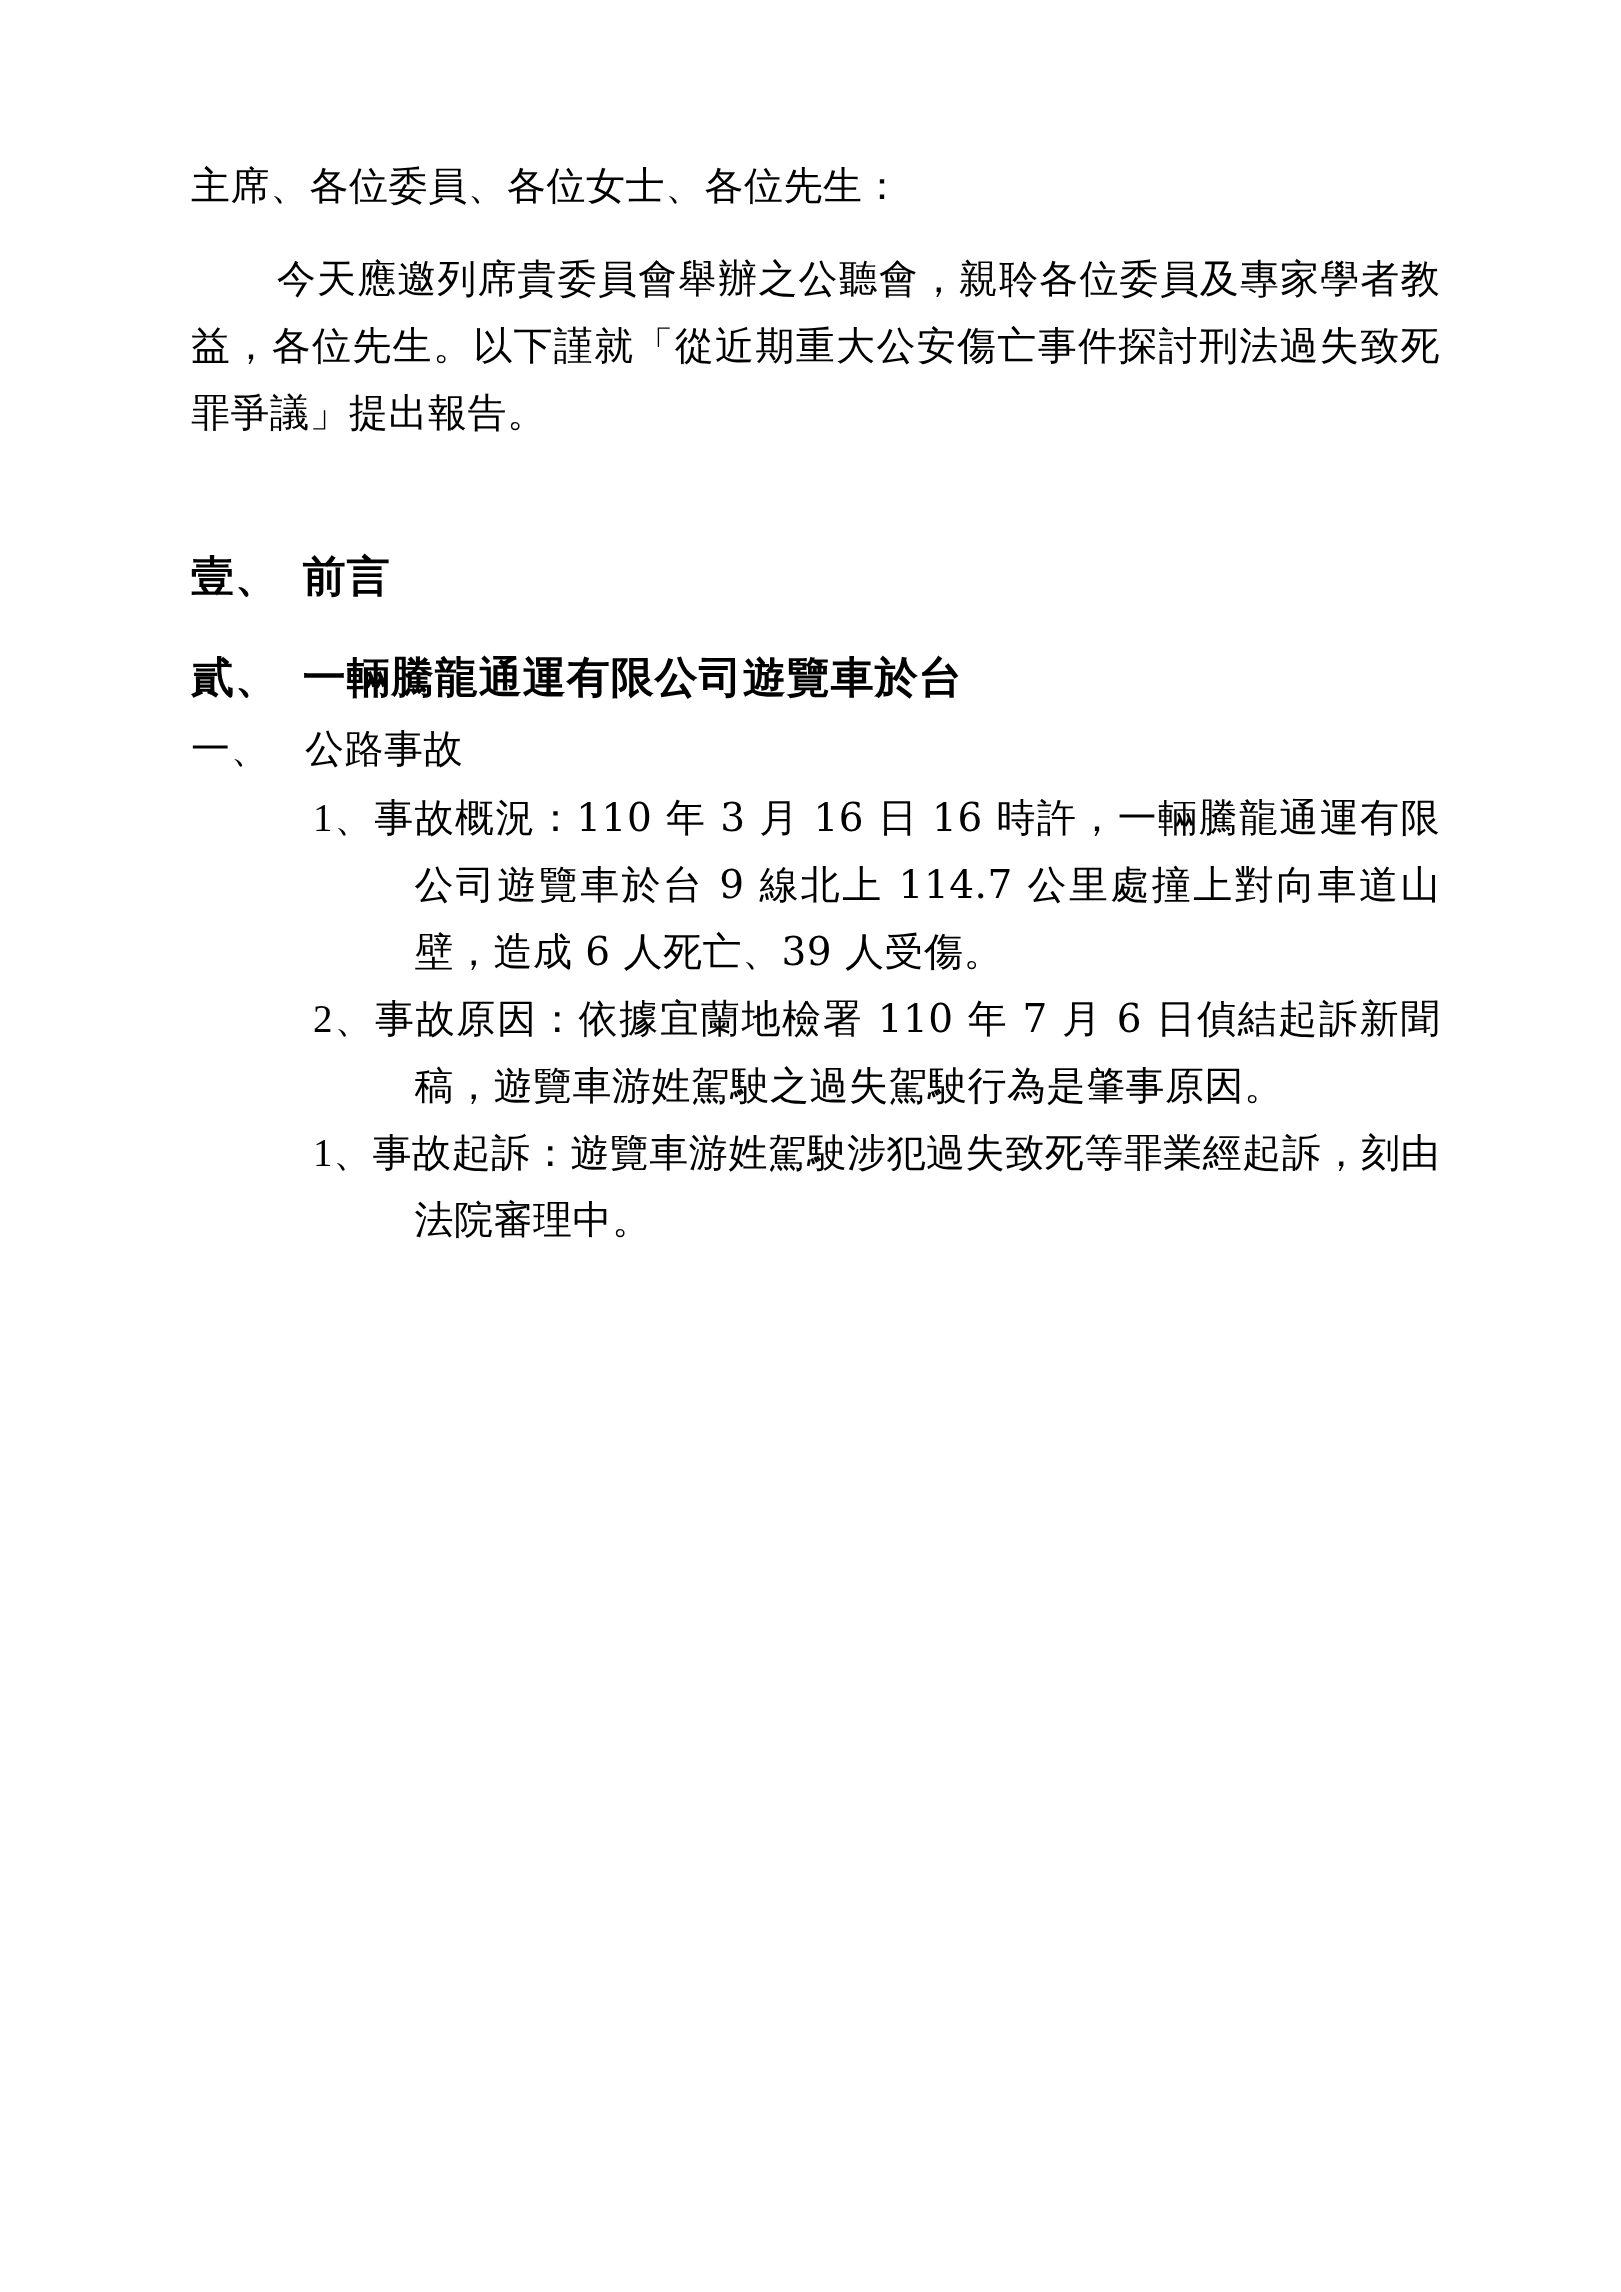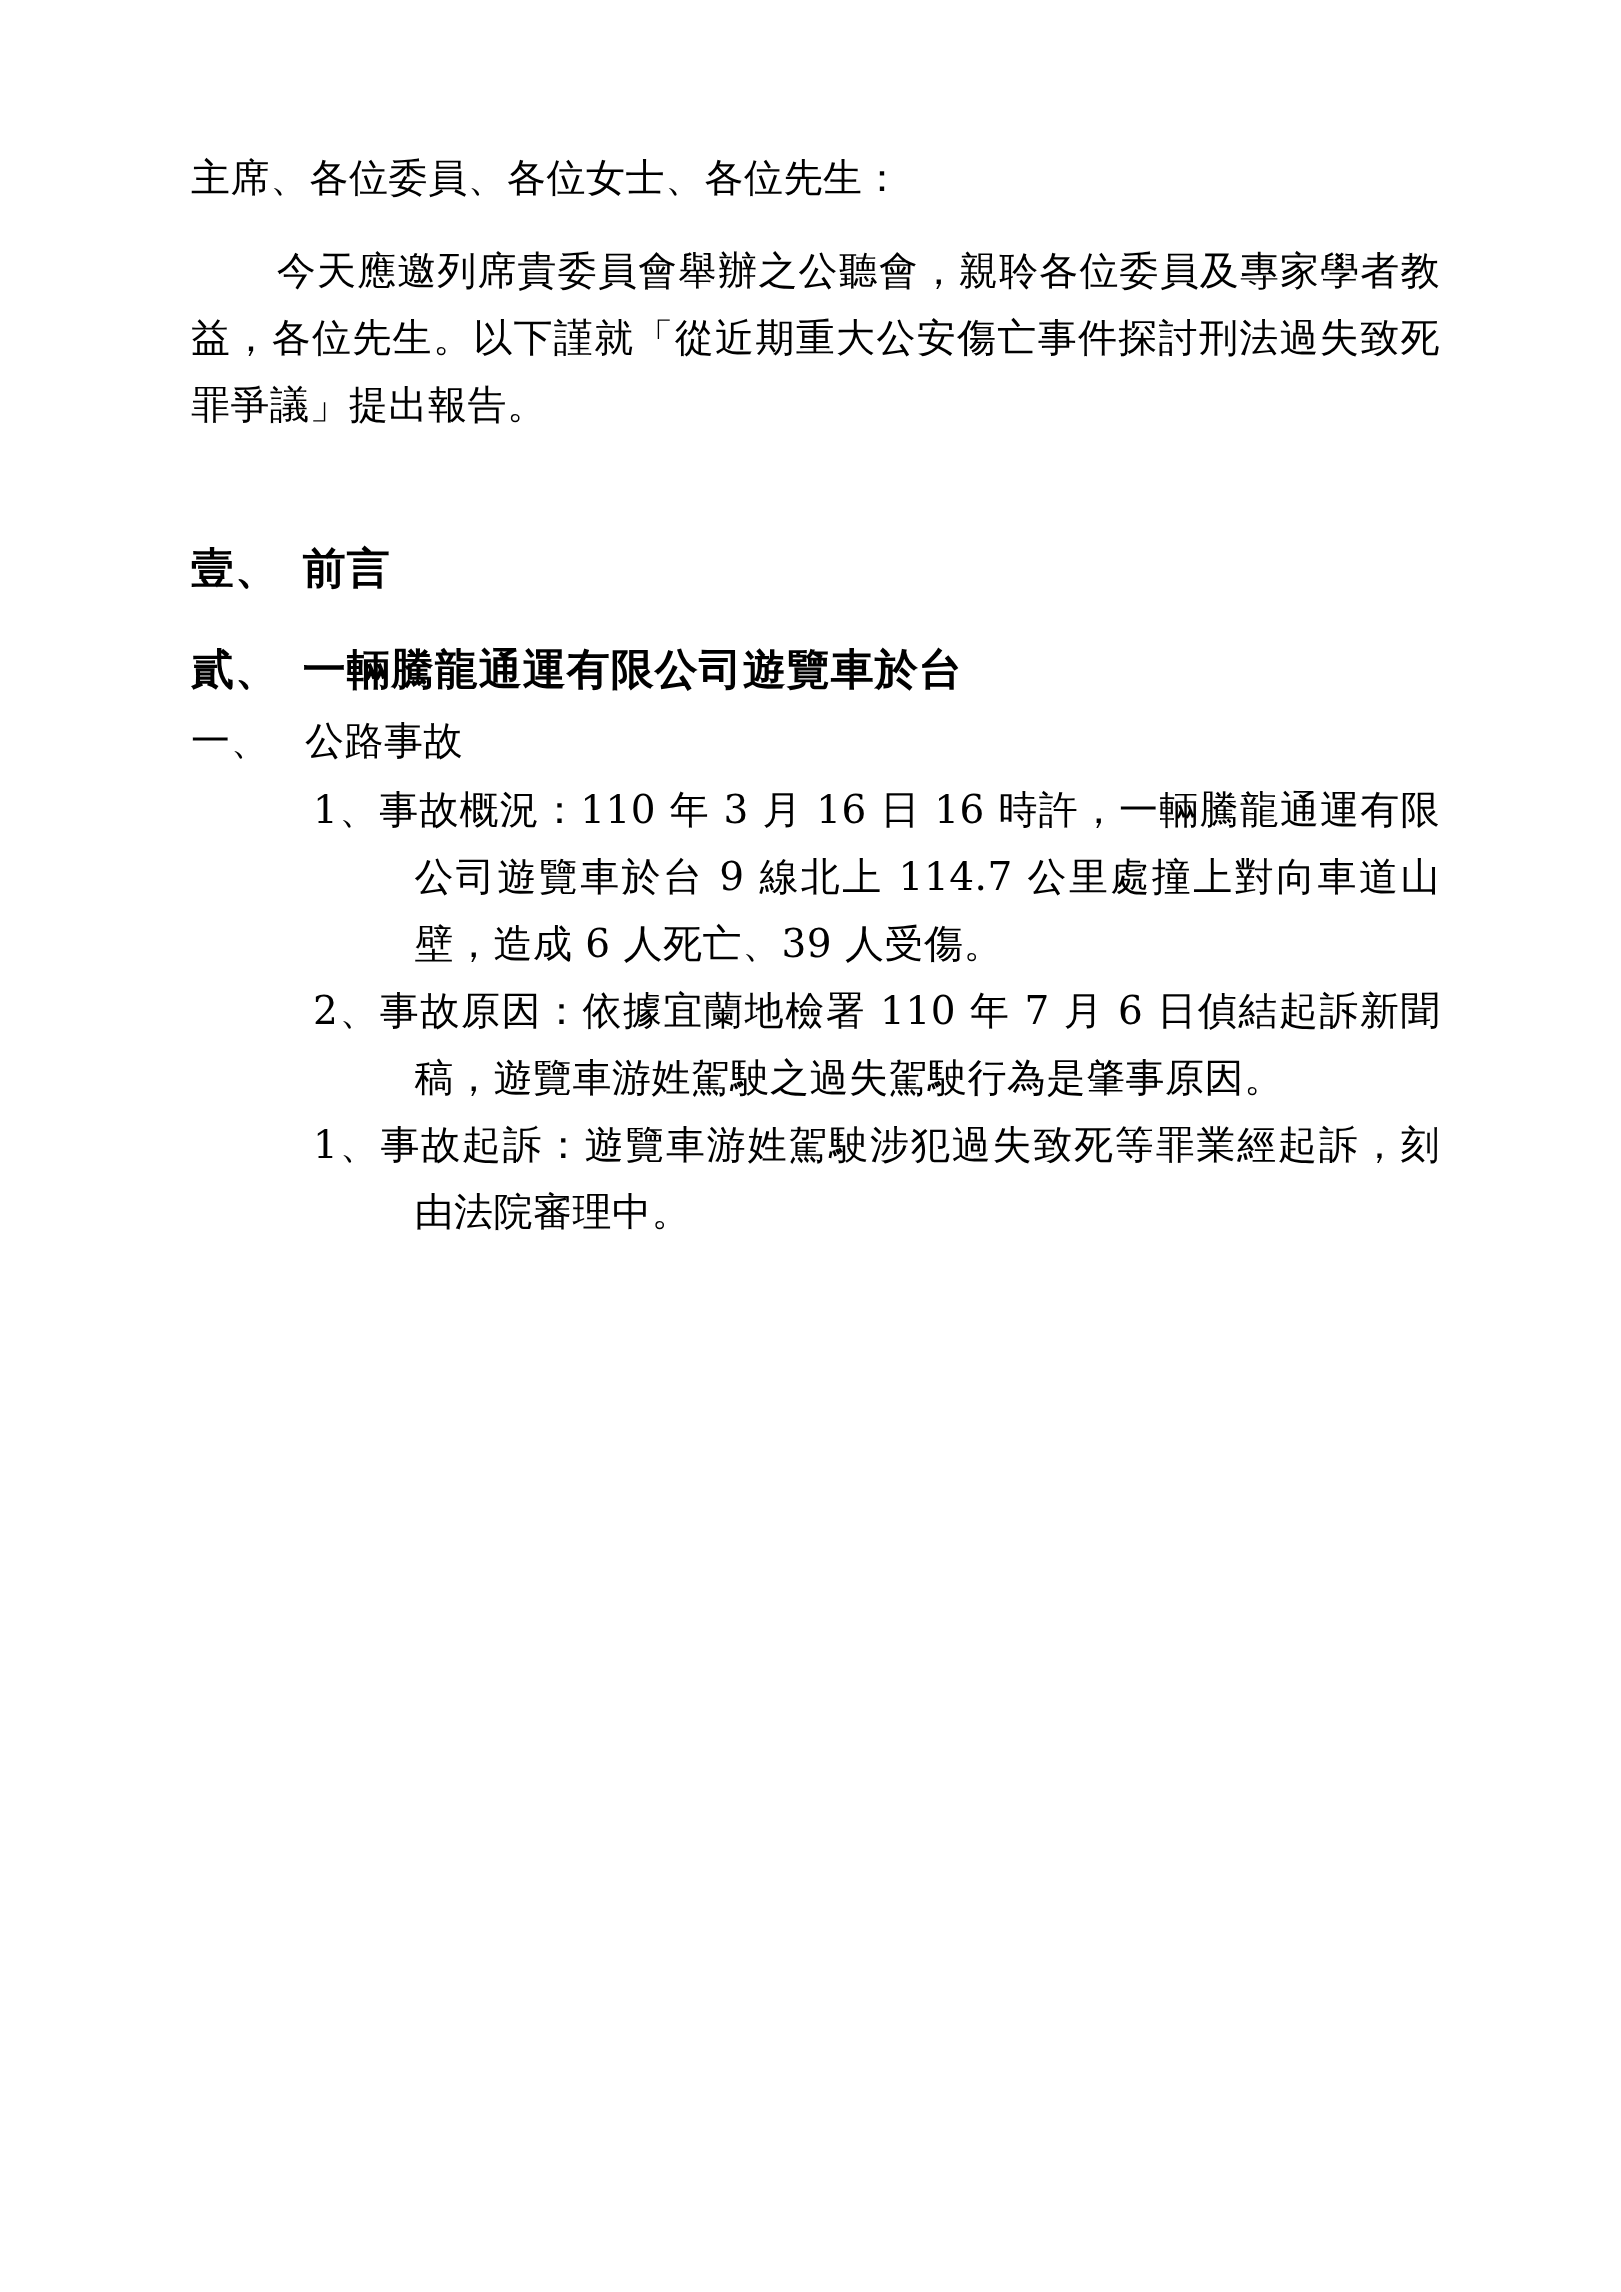--- a/index.html
+++ b/index.html
@@ -9,21 +9,21 @@
     background: #ffffff;
   }
   body {
     font-family: "DejaVu Serif", "Liberation Serif", serif;
     color: #000000;
   }
   .page {
     position: relative;
     width: 1621px;
     height: 2262px;
-    margin: 0 auto;
+    margin: 8px auto;
     background: #ffffff;
     box-sizing: border-box;
     padding: 147px 181px 118px 191px;
   }
   .doc-body {
     font-size: 39px;
     line-height: 1.62;
     letter-spacing: 0.5px;
   }
   
@@ -75,20 +75,21 @@
     margin: 0 0 0 122px;
     font-size: 39px;
     line-height: 1.72;
     text-align: justify;
     text-justify: inter-ideograph;
     text-indent: 0;
     padding-left: 2.6em;
   }
   .item > .lead {
     margin-left: -2.6em;
+    font-family: Liberation Serif, serif;
   }
 </style>
 </head>
 <body>
 
 <div class="page">
   <div class="doc-body">
 
     <p class="salutation">主席、各位委員、各位女士、各位先生：</p>
 

